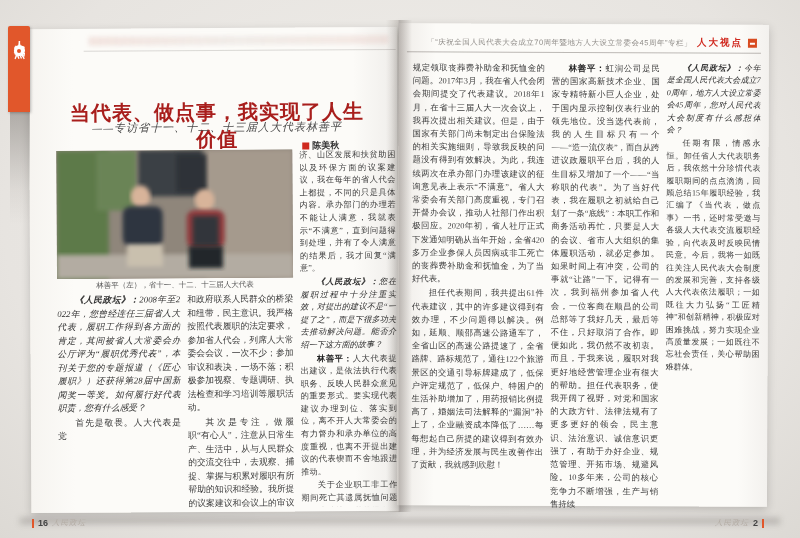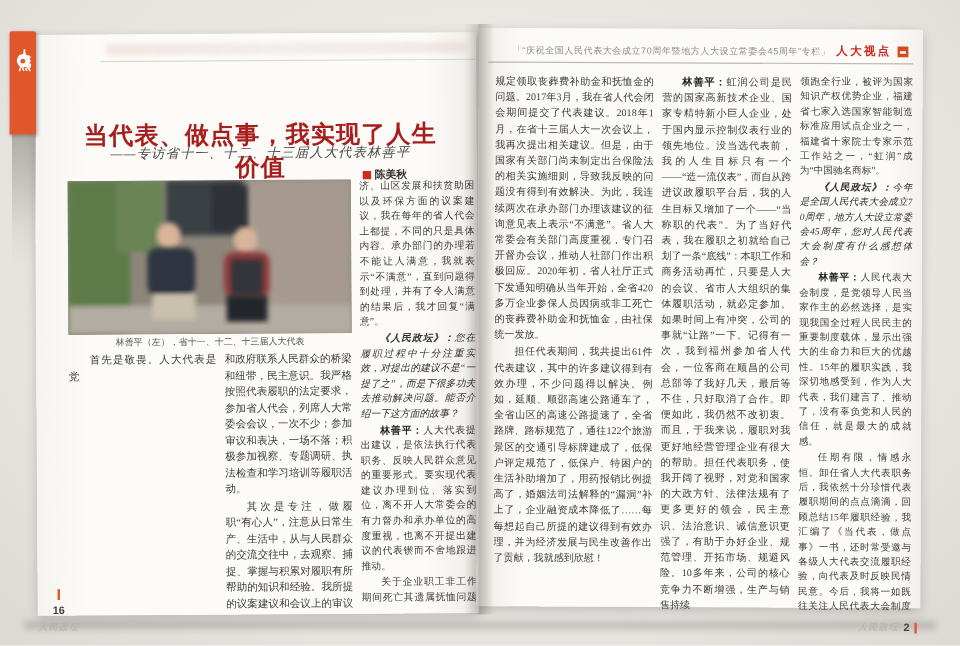--- a/index.html
+++ b/index.html
@@ -56,21 +56,21 @@
   .rp-rule{position:absolute;left:8px;top:28px;right:8px;height:1px;background:rgba(110,105,100,.45);}
   .rcol1{left:14px;top:38px;width:132px;height:446px;font-size:8.4px;line-height:13.2px;}
   .rcol2{left:153px;top:38px;width:108px;height:446px;font-size:8.4px;line-height:13.2px;}
   .rcol3{left:268px;top:38px;width:94px;height:446px;font-size:8px;line-height:12.4px;}
   
   .footer{position:absolute;bottom:10px;font-family:"Liberation Sans",sans-serif;font-size:8px;
     display:flex;align-items:center;gap:4px;z-index:6;}
   .footer .bar{width:2px;height:9px;background:#e1572b;}
   .footer .pno{font-weight:bold;color:#444;font-size:9px;}
   .footer .jname{color:#b4ada5;letter-spacing:1px;font-size:7.5px;font-style:italic;}
-  .footer-left{left:32px;flex-direction:column;}
+  .footer-left{left:32px;}
   .footer-right{right:36px;}
   .edge-bottom{position:absolute;left:20px;bottom:14px;width:760px;height:6px;filter:blur(3px);
     background:rgba(60,55,50,.25);z-index:0;}
 </style>
 </head>
 <body>
 
 <div class="edge-bottom"></div>
 
 <div class="tab">
@@ -108,20 +108,21 @@
       <rect x="70" y="94" width="36" height="22" fill="#c9c0ae" filter="url(#b)"></rect>
       <ellipse cx="148" cy="50" rx="10" ry="11" fill="#d8b49a" filter="url(#b)"></ellipse>
       <rect x="130" y="60" width="38" height="38" rx="8" fill="#8e3a3c" filter="url(#b)"></rect>
       <rect x="136" y="66" width="26" height="30" fill="#30343a" filter="url(#b)"></rect>
       <rect x="132" y="96" width="34" height="22" fill="#23262b" filter="url(#b)"></rect>
     </svg>
   </div>
   <div class="caption">林善平（左），省十一、十二、十三届人大代表</div>
 
   <div class="col colA">
+    <p class="q"><span class="lead-q">《人民政坛》：</span><span>2008年至2022年，您曾经连任三届省人大代表，履职工作得到各方面的肯定，其间被省人大常委会办公厅评为“履职优秀代表”，本刊关于您的专题报道（《匠心履职》）还获得第28届中国新闻奖一等奖。如何履行好代表职责，您有什么感受？</span></p>
     <p><span>首先是敬畏。人大代表是党</span></p>
   </div>
 
   <div class="col colB">
     <p class="cont"><span>和政府联系人民群众的桥梁和纽带，民主意识。我严格按照代表履职的法定要求，参加省人代会，列席人大常委会会议，一次不少；参加审议和表决，一场不落；积极参加视察、专题调研、执法检查和学习培训等履职活动。</span></p>
     <p><span>其次是专注，做履职“有心人”，注意从日常生产、生活中，从与人民群众的交流交往中，去观察、捕捉、掌握与积累对履职有所帮助的知识和经验。我所提的议案建议和会议上的审议发言，其中许多内容就是这么来的。</span></p>
 
   </div>
 
   <div class="col colC">
@@ -134,32 +135,30 @@
 
 <div class="page page-right">
   <div class="rp-header">
     <span class="bracket">「“庆祝全国人民代表大会成立70周年暨地方人大设立常委会45周年”专栏」</span>
     <span class="section">人大视点</span>
     <span class="sq-icon"></span>
   </div>
   <div class="rp-rule"></div>
 
   <div class="col rcol1">
-    <p class="cont"><span>规定领取丧葬费补助金和抚恤金的问题。2017年3月，我在省人代会闭会期间提交了代表建议。2018年1月，在省十三届人大一次会议上，我再次提出相关建议。但是，由于国家有关部门尚未制定出台保险法的相关实施细则，导致我反映的问题没有得到有效解决。为此，我连续两次在承办部门办理该建议的征询意见表上表示“不满意”。省人大常委会有关部门高度重视，专门召开督办会议，推动人社部门作出积极回应。2020年初，省人社厅正式下发通知明确从当年开始，全省420多万企业参保人员因病或非工死亡的丧葬费补助金和抚恤金，由社保统一发放。</span></p>
+    <p class="cont"><span>规定领取丧葬费补助金和抚恤金的问题。2017年3月，我在省人代会闭会期间提交了代表建议。2018年1月，在省十三届人大一次会议上，我再次提出相关建议。但是，由于国家有关部门尚未制定出台保险法的相关实施细则，导致我反映的问题没有得到有效解决。为此，我连续两次在承办部门办理该建议的征询意见表上表示“不满意”。省人大常委会有关部门高度重视，专门召开督办会议，推动人社部门作出积极回应。2020年初，省人社厅正式下发通知明确从当年开始，全省420多万企业参保人员因病或非工死亡的丧葬费补助金和抚恤金，为了当好代表。</span></p>
     <p><span>担任代表期间，我共提出61件代表建议，其中的许多建议得到有效办理，不少问题得以解决。例如，延顺、顺邵高速公路通车了，全省山区的高速公路提速了，全省路牌、路标规范了，通往122个旅游景区的交通引导标牌建成了，低保户评定规范了，低保户、特困户的生活补助增加了，用药报销比例提高了，婚姻法司法解释的“漏洞”补上了，企业融资成本降低了……每每想起自己所提的建议得到有效办理，并为经济发展与民生改善作出了贡献，我就感到欣慰！</span></p>
   </div>
 
   <div class="col rcol2">
     <p><span class="lead-a">林善平：</span><span>虹润公司是民营的国家高新技术企业、国家专精特新小巨人企业，处于国内显示控制仪表行业的领先地位。没当选代表前，我的人生目标只有一个——“造一流仪表”，而自从跨进议政履职平台后，我的人生目标又增加了一个——“当称职的代表”。为了当好代表，我在履职之初就给自己划了一条“底线”：本职工作和商务活动再忙，只要是人大的会议、省市人大组织的集体履职活动，就必定参加。如果时间上有冲突，公司的事就“让路”一下。记得有一次，我到福州参加省人代会，一位客商在顺昌的公司总部等了我好几天，最后等不住，只好取消了合作。即便如此，我仍然不改初衷。而且，于我来说，履职对我更好地经营管理企业有很大的帮助。担任代表职务，使我开阔了视野，对党和国家的大政方针、法律法规有了更多更好的领会，民主意识、法治意识、诚信意识更强了，有助于办好企业、规范管理、开拓市场、规避风险。10多年来，公司的核心竞争力不断增强，生产与销售持续</span></p>
   </div>
 
   <div class="col rcol3">
-    <p class="cont"><span>领跑全行业，被评为国家知识产权优势企业，福建省七家入选国家智能制造标准应用试点企业之一，福建省十家院士专家示范工作站之一，“虹润”成为“中国驰名商标”。</span></p>
     <p class="q"><span class="lead-q">《人民政坛》：</span><span>今年是全国人民代表大会成立70周年，地方人大设立常委会45周年，您对人民代表大会制度有什么感想体会？</span></p>
-    <p><span class="lead-a">林善平：</span><span>人民代表大会制度，是党领导人民当家作主的必然选择，是实现我国全过程人民民主的重要制度载体，显示出强大的生命力和巨大的优越性。15年的履职实践，我深切地感受到，作为人大代表，我们建言了、推动了，没有辜负党和人民的信任，就是最大的成就感。</span></p>
     <p><span>任期有限，情感永恒。卸任省人大代表职务后，我依然十分珍惜代表履职期间的点点滴滴，回顾总结15年履职经验，我汇编了《当代表，做点事》一书，还时常受邀与各级人大代表交流履职经验，向代表及时反映民情民意。今后，我将一如既往关注人民代表大会制度的发展和完善，支持各级人大代表依法履职；一如既往大力弘扬“工匠精神”和创新精神，积极应对困难挑战，努力实现企业高质量发展；一如既往不忘社会责任，关心帮助困难群体。</span></p>
   </div>
 </div>
 
 <div class="gutter"></div>
 
 <div class="footer footer-left">
   <span class="bar"></span>
   <span class="pno">16</span>
   <span class="jname">人民政坛</span>

